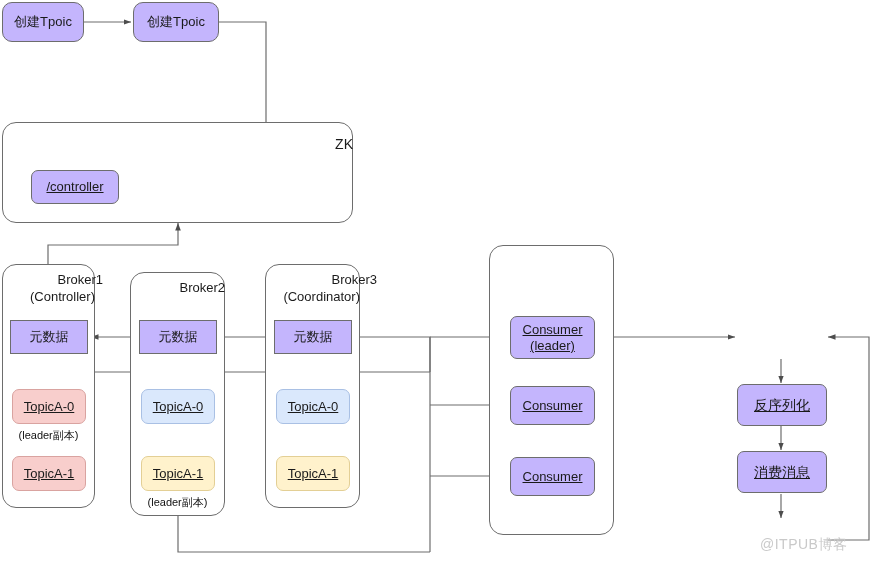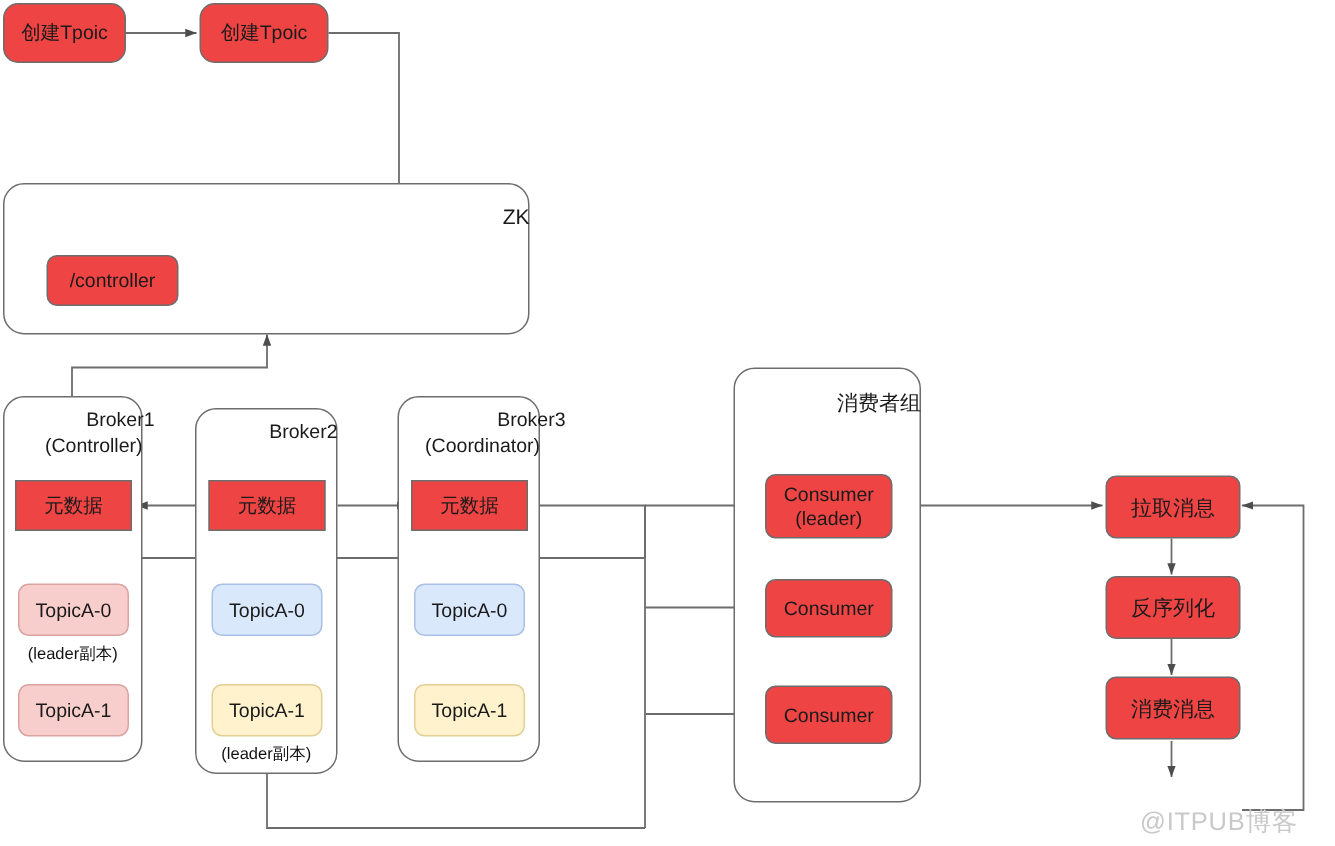--- a/index.html
+++ b/index.html
@@ -4,33 +4,33 @@
 <style>
   html,body{margin:0;padding:0;background:#ffffff;}
   body{
     width:890px;height:564px;position:relative;overflow:hidden;
     font-family:"Liberation Sans","DejaVu Sans",sans-serif;
     color:#1a1a1a;
   }
   #canvas{position:absolute;left:0;top:0;width:890px;height:564px;}
   svg.wires{position:absolute;left:0;top:0;width:890px;height:564px;pointer-events:none;}
   .node{position:absolute;box-sizing:border-box;display:flex;align-items:center;
-        justify-content:center;text-align:center;background:#ef4444;
+        justify-content:center;text-align:center;background:#c4b5fd;
         border:1px solid #6d6d6d;line-height:1.2;}
   .rounded{border-radius:10px;}
-  .rounded-sm{border-radius:7px;}
+  .rounded-sm{border-radius:7px;text-decoration:underline;}
   .sharp{border-radius:0;}
   .container-box{position:absolute;box-sizing:border-box;border:1px solid #6d6d6d;
         border-radius:14px;background:#ffffff;}
   .container-title{position:absolute;left:0;right:0;text-align:right;font-size:14px;}
   .lbl{position:absolute;font-size:11px;color:#111;text-align:center;}
   .pink{background:#f8cecc;border:1px solid #d9a3a0;}
   .blue{background:#dae8fc;border:1px solid #a9c0e4;}
   .yellow{background:#fff2cc;border:1px solid #e3cf95;}
-  .watermark{position:absolute;font-size:17px;color:#c9c9c9;letter-spacing:.5px;
+  .watermark{position:absolute;font-size:14px;color:#c9c9c9;letter-spacing:.5px;
         white-space:nowrap;}
   .t14{font-size:14px;}
   .t13{font-size:13px;}
 </style>
 </head>
 <body>
 
 <div id="canvas">
 
   <svg class="wires" viewBox="0 0 890 564" xmlns="http://www.w3.org/2000/svg">
@@ -122,36 +122,32 @@
     <span>元数据</span>
   </div>
   <div class="node rounded-sm blue t13" style="left:276px;top:389px;width:74px;height:35px;">
     <span>TopicA-0</span>
   </div>
   <div class="node rounded-sm yellow t13" style="left:276px;top:456px;width:74px;height:35px;">
     <span>TopicA-1</span>
   </div>
 
   <div class="container-box" style="left:489px;top:245px;width:125px;height:290px;"></div>
-  <div class="container-title t14" style="left:489px;top:260px;width:125px;">消费者组</div>
 
   <div class="node rounded-sm t13" style="left:510px;top:316px;width:85px;height:43px;flex-direction:column;">
     <span>Consumer</span>
     <span>(leader)</span>
   </div>
   <div class="node rounded-sm t13" style="left:510px;top:386px;width:85px;height:39px;">
     <span>Consumer</span>
   </div>
   <div class="node rounded-sm t13" style="left:510px;top:457px;width:85px;height:39px;">
     <span>Consumer</span>
   </div>
 
-  <div class="node rounded-sm t14" style="left:737px;top:317px;width:90px;height:42px;">
-    <span>拉取消息</span>
-  </div>
   <div class="node rounded-sm t14" style="left:737px;top:451px;width:90px;height:42px;">
     <span>消费消息</span>
   </div>
   <div class="node rounded-sm t14" style="left:737px;top:384px;width:90px;height:42px;">
     <span>反序列化</span>
   </div>
 
   <div class="watermark" style="left:760px;top:536px;">@ITPUB博客</div>
 
 </div>

